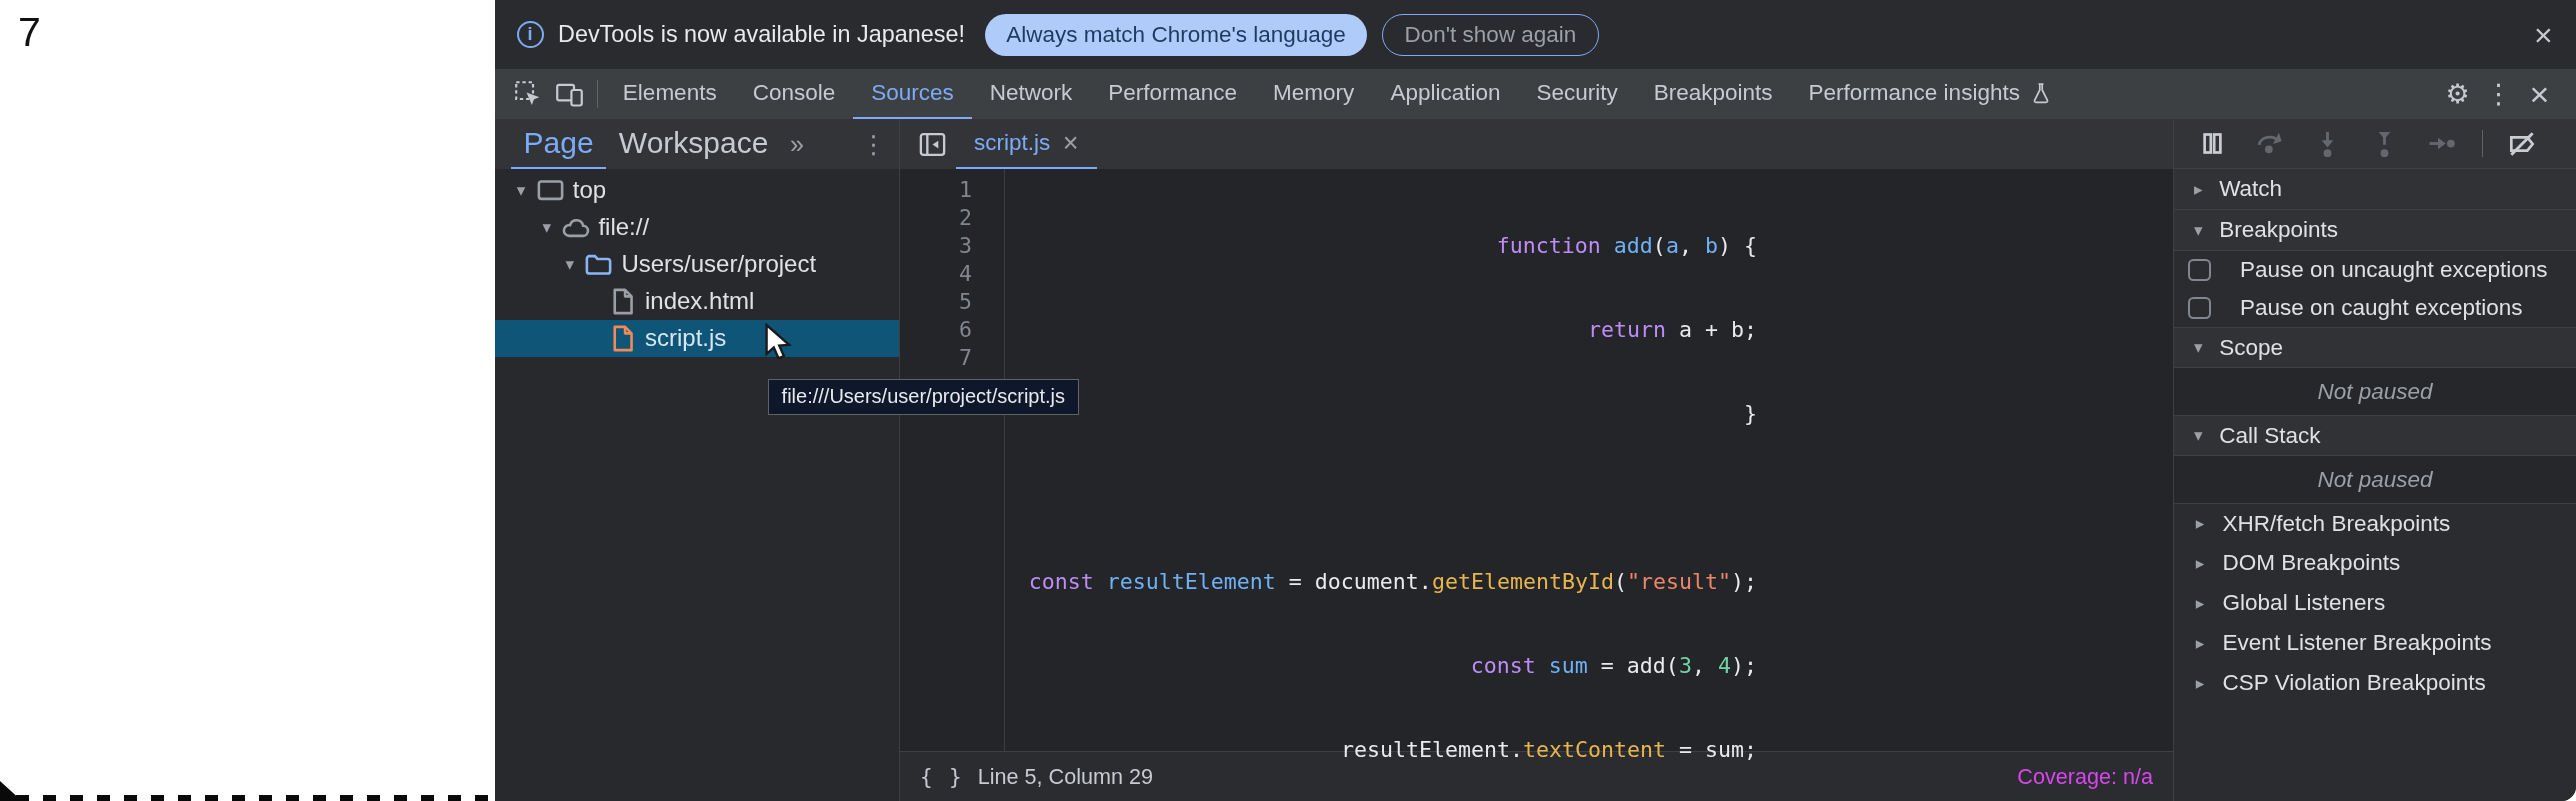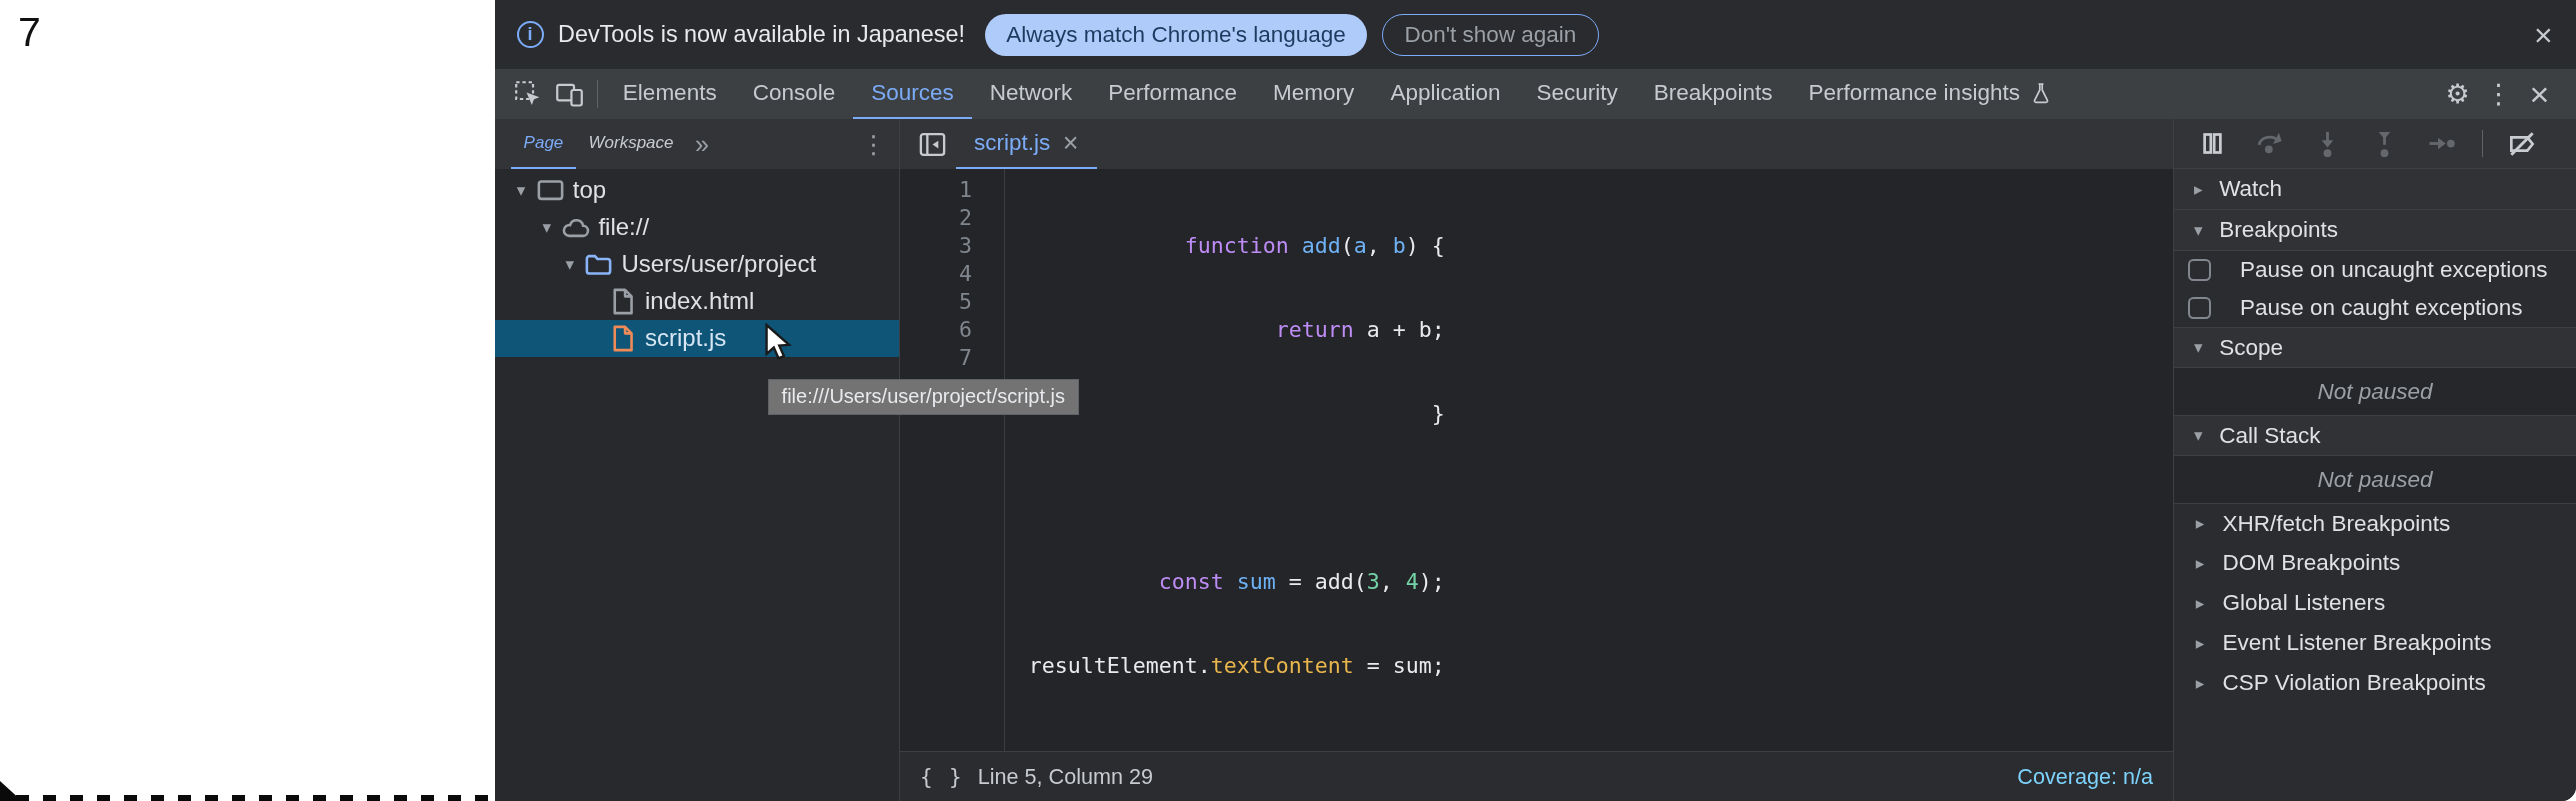--- a/index.html
+++ b/index.html
@@ -47,22 +47,22 @@
   .glyph-btn.x { font-size:34px; }
 
   
   .content { flex:1; display:flex; min-height:0; }
 
   
   .navigator { width:405px; flex:0 0 405px; border-right:0.9px solid #3c4043; background:#28292c;
     display:flex; flex-direction:column; }
   .nav-tabs { height:50px; flex:0 0 50px; background:#333438; display:flex; align-items:stretch;
     padding-left:16px; position:relative; }
-  .nav-tab { display:flex; align-items:center; padding:0 12.6px; color:#c7cbd0; font-size:17px;
-    border-bottom:2.7px solid transparent;font-style:italic; }
+  .nav-tab { display:flex; align-items:center; padding:0 12.6px; color:#c7cbd0; font-size:30px;
+    border-bottom:2.7px solid transparent; }
   .nav-tab.selected { color:#7cacf8; border-bottom-color:#7cacf8; }
   .nav-more { display:flex; align-items:center; padding:0 9px; color:#9aa0a6; font-size:25px; }
   .nav-kebab { position:absolute; right:5.4px; top:0; bottom:0; width:40px; display:flex;
     align-items:center; justify-content:center; color:#9aa0a6; font-size:25px; }
 
   .tree { flex:1; padding-top:2.7px; }
   .tree-row { height:37px; display:flex; align-items:center; font-size:24px; color:#dfe1e5;
     white-space:nowrap; }
   .tree-row.selected { background:#0e5577; color:#d8e6f4; }
   .twisty { width:23.4px; text-align:center; color:#9aa0a6; font-size:17px; flex:0 0 23.4px; }
@@ -86,21 +86,21 @@
   .code-lines { margin-left:105px; padding-left:10.8px; white-space:pre;text-align:right; }
   .code-line { height:28px; }
   .tk-kw { color:#bd8cf4; } .tk-vr { color:#6fb1f5; } .tk-fn { color:#6fb1f5; }
   .tk-gd { color:#e9b64d; } .tk-st { color:#ee8669; } .tk-nm { color:#74d3a6; }
   .tk-pl { color:#e8eaed; }
 
   .statusbar { height:50px; flex:0 0 50px; border-top:0.9px solid #3c4043; background:#2b2c2f;
     display:flex; align-items:center; padding:0 20px; gap:14.4px; font-size:21.6px; color:#c7cbd0; }
   .pp-icon { font-family:"DejaVu Sans Mono", monospace; font-size:21px; color:#c7cbd0;
     letter-spacing:1.8px; }
-  .coverage { margin-left:auto; color:#7dd3fc;text-align:center; }
+  .coverage { margin-left:auto; color:#d946ef;text-align:center; }
 
   
   .sidebar { flex:1; background:#2b2c2f; display:flex; flex-direction:column; overflow:hidden; }
   .debug-toolbar { height:50px; flex:0 0 50px; background:#333438; border-bottom:0.9px solid #3c4043;
     display:flex; align-items:center; padding-left:20px; gap:21.6px; }
   .dbg-btn { width:36px; height:36px; display:flex; align-items:center; justify-content:center; }
   .dbg-sep { width:0.9px; height:27px; background:#5f6368; }
   .sec-header { height:41px; flex:0 0 41px; background:#303236; border-bottom:0.9px solid #3c4043;
     display:flex; align-items:center; padding-left:14.4px; gap:10.8px; font-size:22.5px; color:#dfe1e5; }
   .sec-header.bt { border-top:0.9px solid #3c4043; }
@@ -109,21 +109,21 @@
     gap:29px; font-size:22.5px; color:#dfe1e5; background:#2b2c2f; }
   .chk { width:22.5px; height:22.5px; border:2.3px solid #82878f; border-radius:5.4px;
     background:transparent; flex:0 0 22.5px; }
   .muted-row { height:47px; flex:0 0 47px; background:#26272a; display:flex; align-items:center;
     justify-content:center; color:#9aa0a6; font-style:italic; font-size:22.5px; }
   .flat-row { height:40px; flex:0 0 40px; display:flex; align-items:center; padding-left:16px;
     gap:12.6px; font-size:22.5px; color:#dfe1e5; }
   .flat-row.first { border-top:0.9px solid #3c4043; }
 
   
-  .tooltip { position:absolute; left:768px; top:379px; background:#737373;
+  .tooltip { position:absolute; left:768px; top:379px; background:#0f172a;
     border:0.9px solid #5f6368; color:#e8eaed; font-size:20px; padding:5.4px 12.6px; white-space:nowrap;
     z-index:50; }
   .cursor { position:absolute; left:763px; top:323px; z-index:60; }
 
   svg { display:block; }
 </style>
 </head>
 <body>
 
 <div class="screen">
@@ -250,20 +250,21 @@
               <div>4</div>
             <div>5</div>
               <div>6</div>
             <div>7</div>
           </div>
           <div class="code-lines">
             <div class="code-line"><span class="tk-kw">function </span><span class="tk-fn">add</span><span class="tk-pl">(</span><span class="tk-vr">a</span><span class="tk-pl">, </span><span class="tk-vr">b</span><span class="tk-pl">) {</span></div>
             <div class="code-line"><span class="tk-pl"> </span><span class="tk-kw">return</span><span class="tk-pl"> a + b;</span></div>
             <div class="code-line"><span class="tk-pl"> }</span></div>
             <div class="code-line"></div>
+            <div class="code-line"><span class="tk-pl"> </span><span class="tk-kw">const</span><span class="tk-pl"> </span><span class="tk-vr">resultElement</span><span class="tk-pl"> = document.</span><span class="tk-gd">getElementById</span><span class="tk-pl">(</span><span class="tk-st">"result"</span><span class="tk-pl">);</span></div>
             <div class="code-line"><span class="tk-pl"> </span><span class="tk-kw">const</span><span class="tk-pl"> </span><span class="tk-vr">sum</span><span class="tk-pl"> = add(</span><span class="tk-nm">3</span><span class="tk-pl">, </span><span class="tk-nm">4</span><span class="tk-pl">);</span></div>
             <div class="code-line"><span class="tk-pl"> resultElement.</span><span class="tk-gd">textContent</span><span class="tk-pl"> = sum;</span></div>
           </div>
         </div>
 
         <div class="statusbar">
           <span class="pp-icon">{ }</span>
           <span>Line 5, Column 29</span>
           <span class="coverage">Coverage: n/a</span>
         </div>

